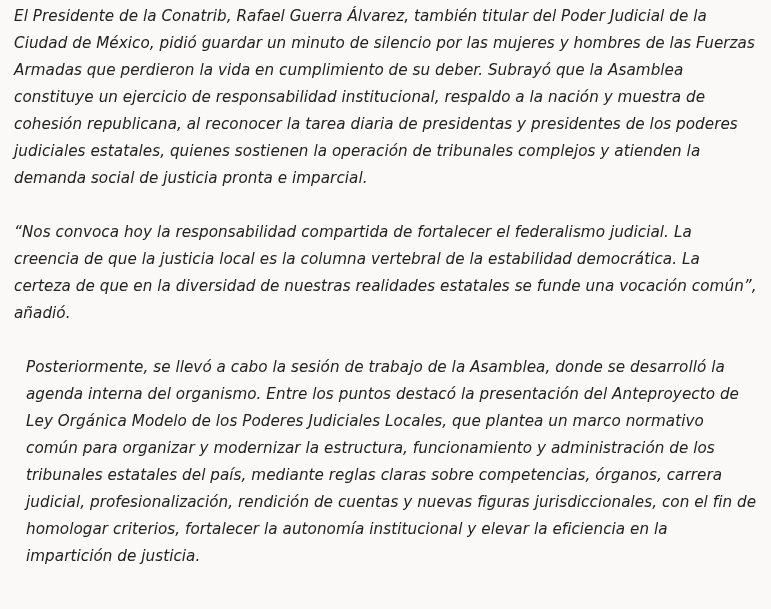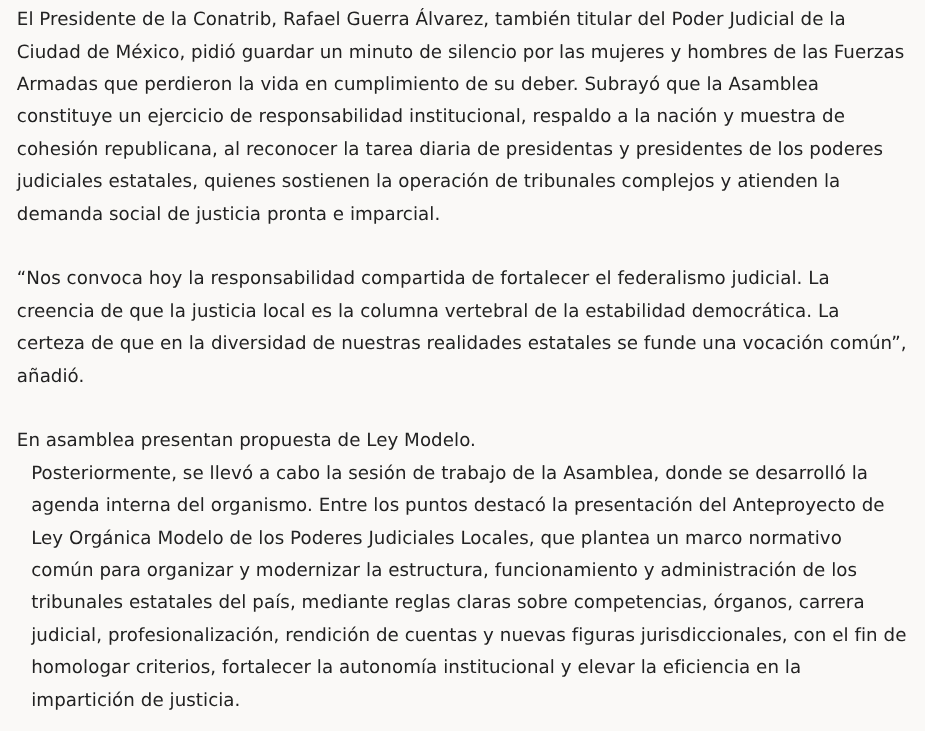--- a/index.html
+++ b/index.html
@@ -18,20 +18,21 @@
     padding: 0 14px;
     box-sizing: border-box;
     width: 771px;
   }
   p {
     margin: 0;
     font-size: 15.2px;
     line-height: 27px;
     color: #222222;
     letter-spacing: 0.05px;
+    font-style: italic;
   }
   .para-block {
     margin-bottom: 27px;
   }
   .para-block:last-child {
     margin-bottom: 0;
     margin-left: 12px;
   }
   .tight {
     margin-bottom: 0;
@@ -46,21 +47,18 @@
 <div class="article">
 
   <div class="para-block first">
     <p>El Presidente de la Conatrib, Rafael Guerra Álvarez, también titular del Poder Judicial de la Ciudad de México, pidió guardar un minuto de silencio por las mujeres y hombres de las Fuerzas Armadas que perdieron la vida en cumplimiento de su deber. Subrayó que la Asamblea constituye un ejercicio de responsabilidad institucional, respaldo a la nación y muestra de cohesión republicana, al reconocer la tarea diaria de presidentas y presidentes de los poderes judiciales estatales, quienes sostienen la operación de tribunales complejos y atienden la demanda social de justicia pronta e imparcial.</p>
   </div>
 
   <div class="para-block">
     <p>“Nos convoca hoy la responsabilidad compartida de fortalecer el federalismo judicial. La creencia de que la justicia local es la columna vertebral de la estabilidad democrática. La certeza de que en la diversidad de nuestras realidades estatales se funde una vocación común”, añadió.</p>
   </div>
 
-  <div class="para-block tight">
-    <p>En asamblea presentan propuesta de Ley Modelo.</p>
-  </div>
 
   <div class="para-block">
     <p>Posteriormente, se llevó a cabo la sesión de trabajo de la Asamblea, donde se desarrolló la agenda interna del organismo. Entre los puntos destacó la presentación del Anteproyecto de Ley Orgánica Modelo de los Poderes Judiciales Locales, que plantea un marco normativo común para organizar y modernizar la estructura, funcionamiento y administración de los tribunales estatales del país, mediante reglas claras sobre competencias, órganos, carrera judicial, profesionalización, rendición de cuentas y nuevas figuras jurisdiccionales, con el fin de homologar criterios, fortalecer la autonomía institucional y elevar la eficiencia en la impartición de justicia.</p>
   </div>
 
 </div>
 
 </body></html>

